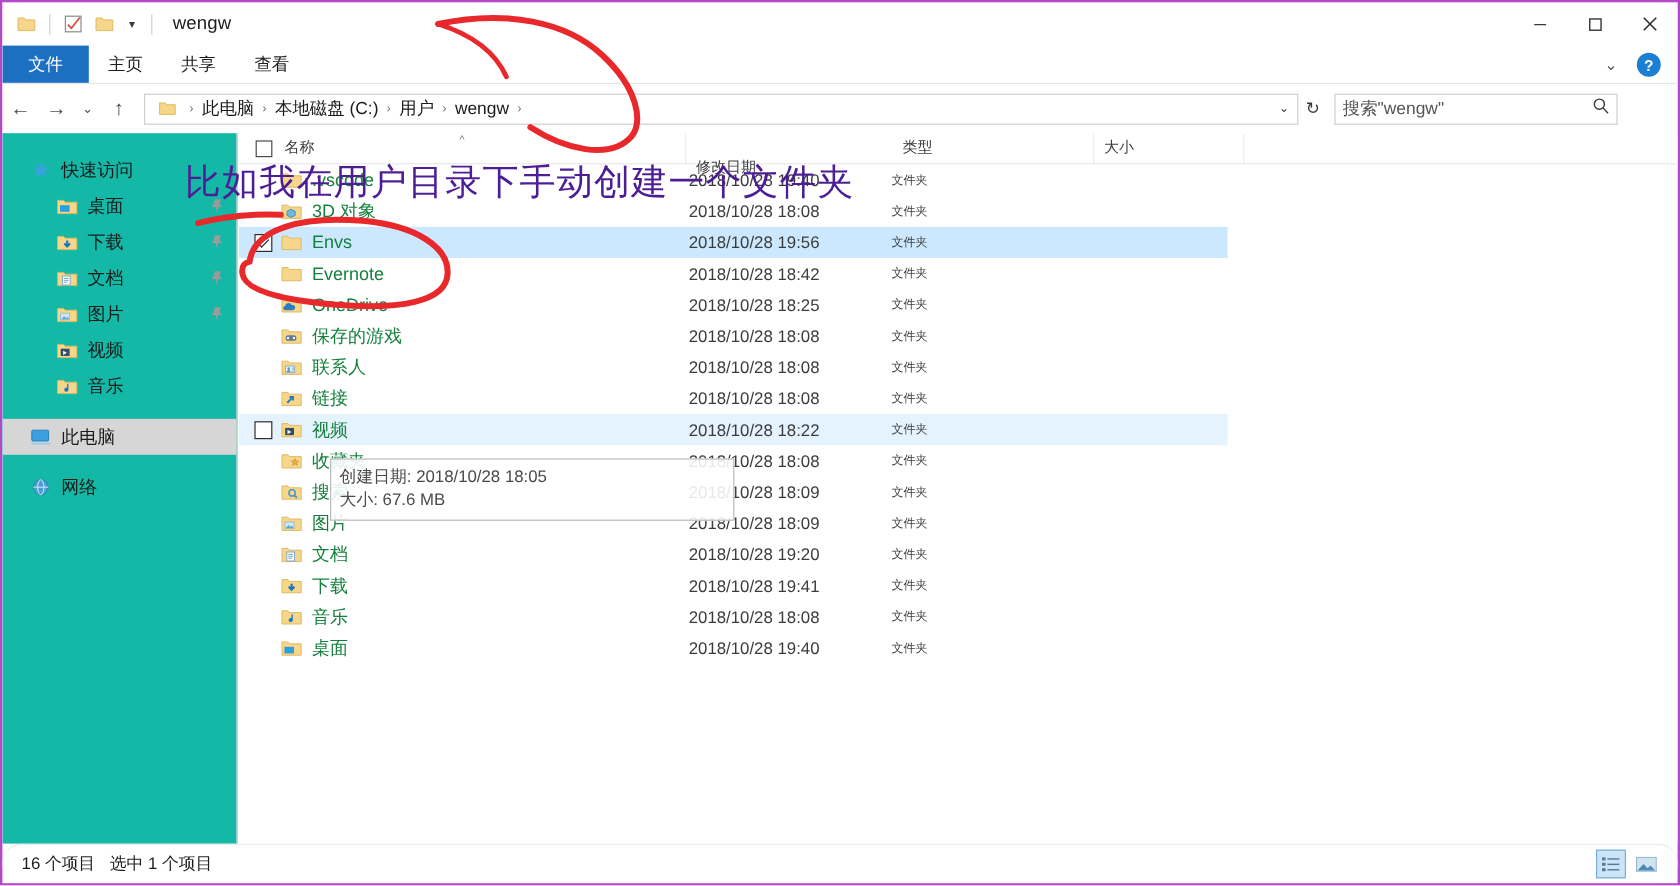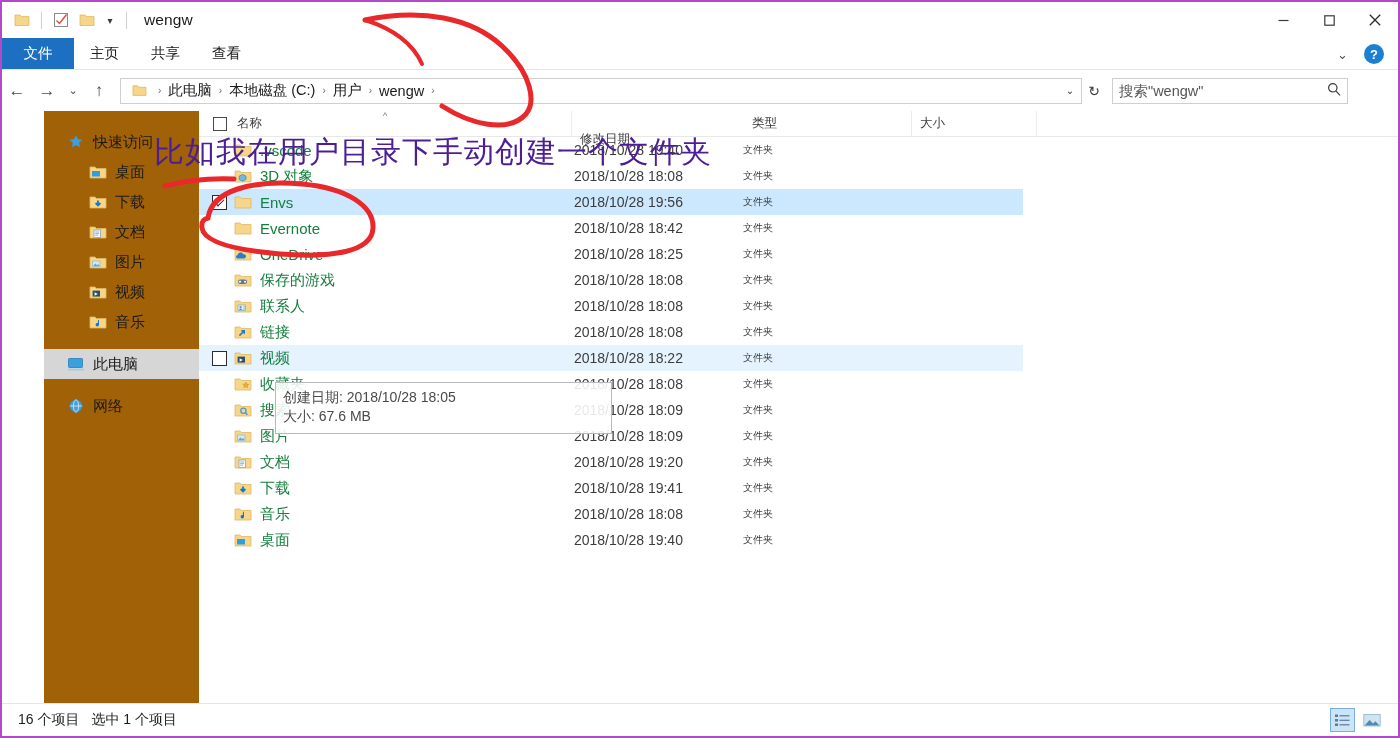--- a/index.html
+++ b/index.html
@@ -101,21 +101,21 @@
   }
   .searchbox input {
     flex: 1; border: 0; outline: 0; font-size: 14.5px; color: #222;
     font-family: "Liberation Sans", sans-serif; background: transparent;
   }
   .searchbox input::placeholder { color: #555; }
 
   
   #navpane {
     position: absolute; left: 0; top: 109px; width: 196px; height: 592px;
-    background: #a16207; border-right: 1px solid #e2e2e2; padding-top: 16px; margin-left: 42px;
+    background: #14b8a6; border-right: 1px solid #e2e2e2; padding-top: 16px;
   }
   .nav-item {
     height: 30px; display: flex; align-items: center; position: relative;
     font-size: 15px; color: #1a1a1a; cursor: default; padding-left: 30px;
   }
   .nav-item.root { padding-left: 22px; font-weight: normal; }
   .nav-item.child { padding-left: 44px; }
   .nav-item.sel { background: #d6d6d6; }
   .nav-icon {
     width: 20px; height: 18px; margin-right: 7px; flex: 0 0 20px;
@@ -192,21 +192,21 @@
     position: absolute; left: 273px; top: 380px; width: 337px;
     background: rgba(255,255,255,0.88); border: 1px solid #b9b9b9;
     padding: 5px 7px 7px 7px; z-index: 40;
   }
   .tip-line { font-size: 14px; color: #4a4a4a; line-height: 19px; white-space: nowrap; }
 
   
   #statusbar {
     position: absolute; left: 0; bottom: 0; width: 1396px; height: 33px;
     background: #ffffff; border-top: 1px solid #e6e6e6;
-    display: flex; align-items: center;
+    display: flex; align-items: center; border-radius: 16px;
   }
   .st-text { font-size: 14px; color: #1c1c1c; margin-left: 16px; }
   .st-text.second { margin-left: 12px; }
   .viewbtns {
     position: absolute; right: 14px; top: 4px; display: flex; gap: 4px;
   }
   .vbtn {
     width: 25px; height: 24px; display: flex; align-items: center;
     justify-content: center; cursor: default;
   }

